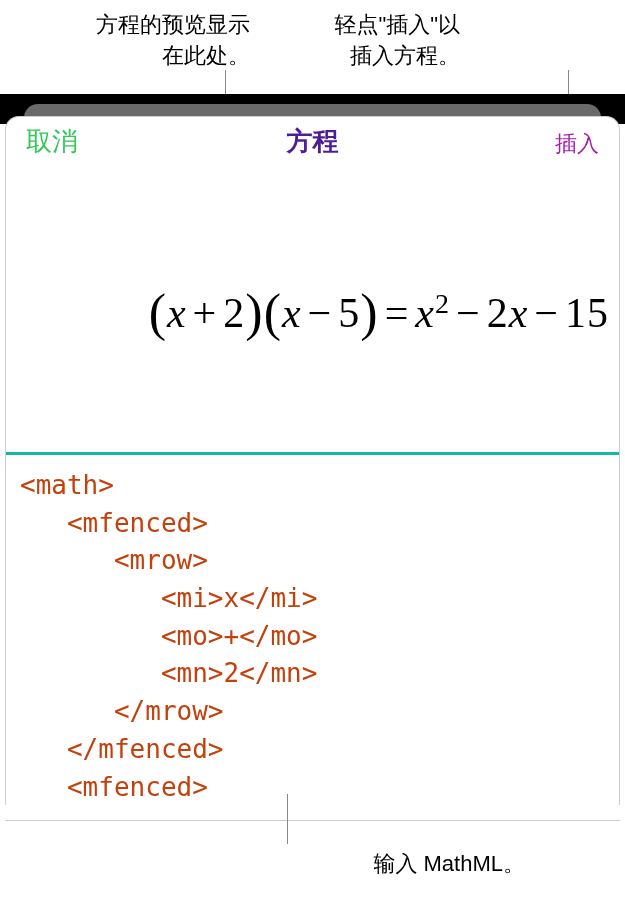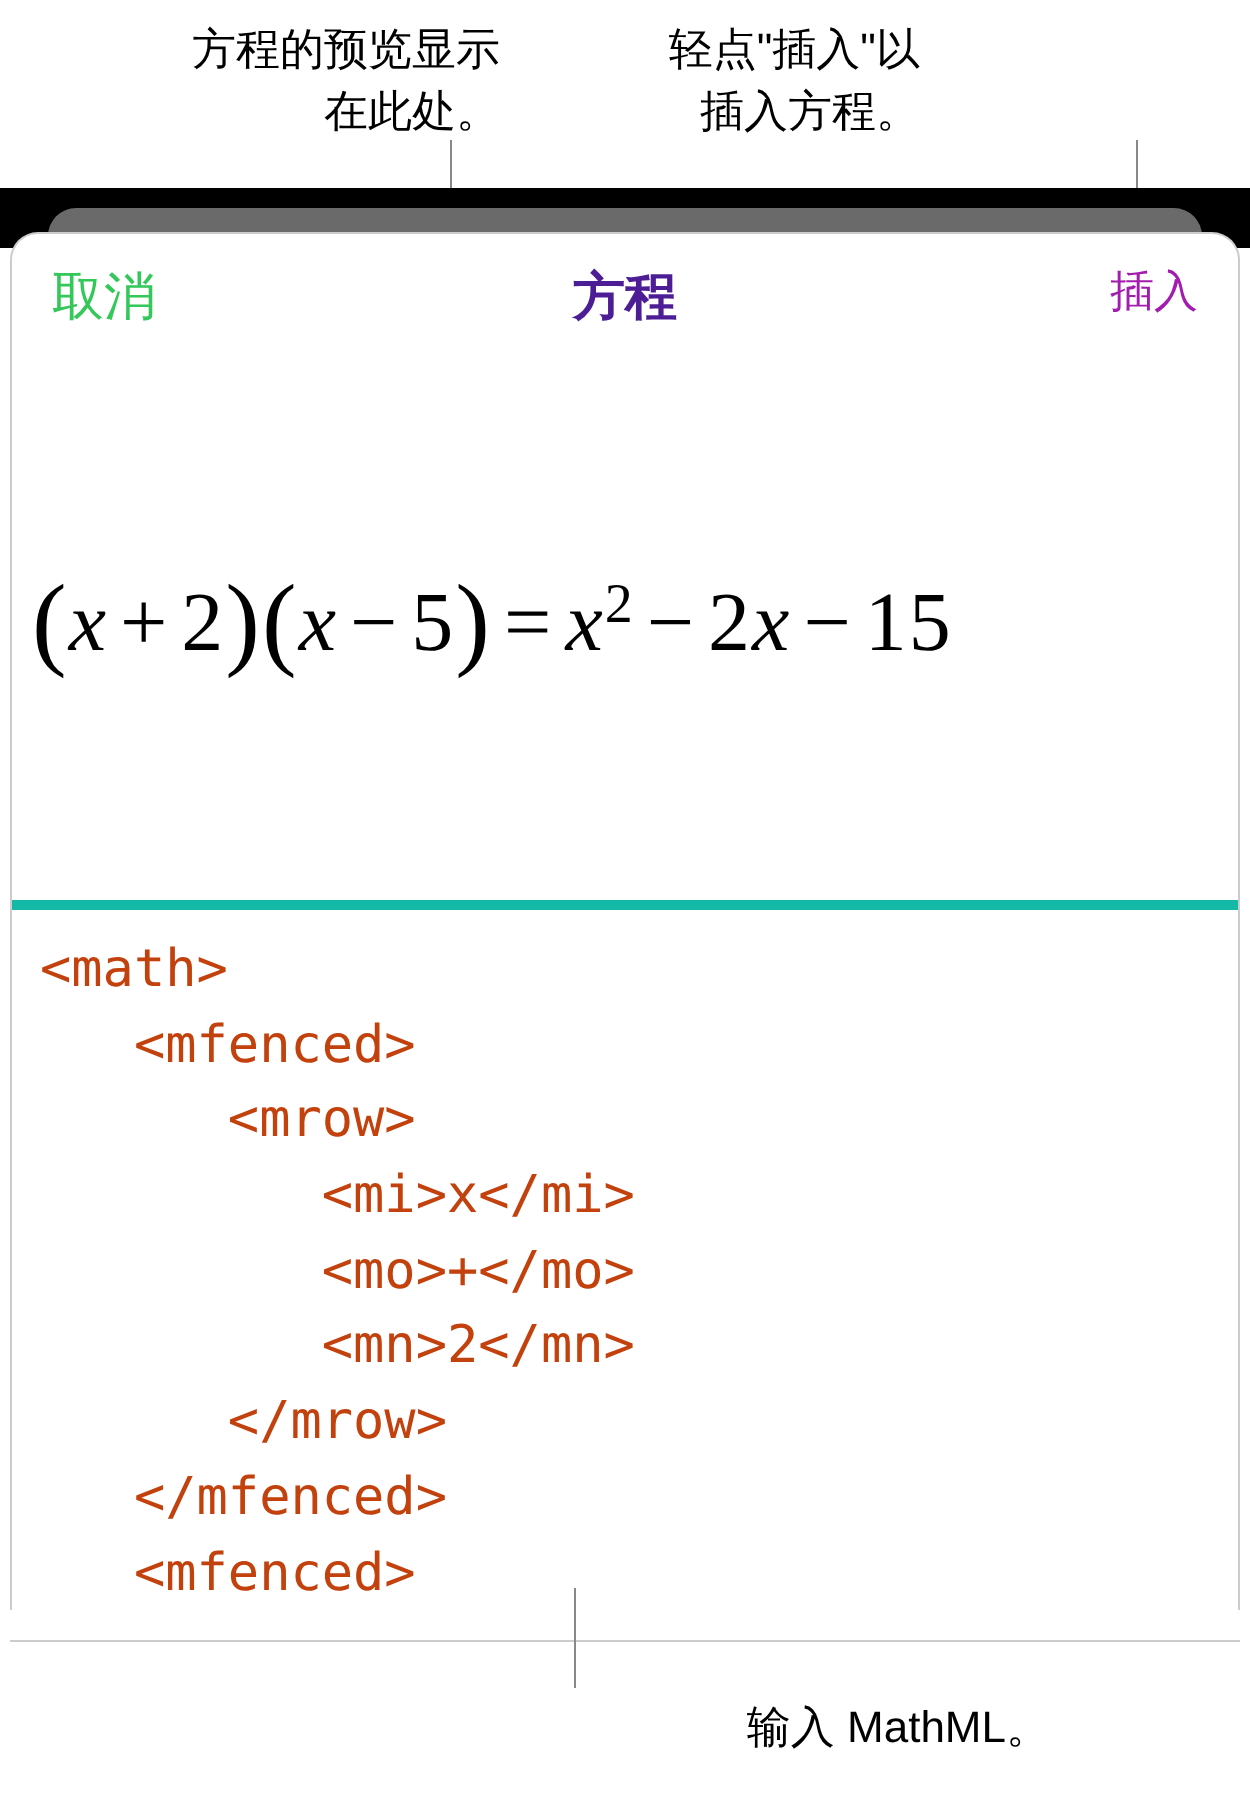--- a/index.html
+++ b/index.html
@@ -72,21 +72,21 @@
       border-radius: 14px 14px 0 0;
       margin: 0 5px;
       border: 1px solid #ccc;
       border-bottom: none;
       overflow: hidden;
       position: relative;
       top: -8px;
     }
     .sheet-header {
       display: flex;
-      align-items: flex-start;
+      align-items: flex-end;
       justify-content: space-between;
       padding: 14px 20px;
       height: 56px;
     }
     .cancel-btn {
       color: #34c759;
       font-size: 26px;
       font-weight: 400;
     }
     .title {
@@ -99,23 +99,23 @@
     }
     .insert-btn {
       color: #a21caf;
       font-size: 22px;
       font-weight: 400;
     }
     .preview-area {
       height: 282px;
       display: flex;
       align-items: center;
-      justify-content: flex-start;
+      justify-content: flex-end;
       padding: 0 10px;
-      border-bottom: 5px solid #14b8a6;
+      border-bottom: 3px solid #14b8a6;
     }
     .equation {
       font-family: "Times New Roman", serif;
       font-size: 42px;
       font-style: italic;
       color: #000;
       white-space: nowrap;
       letter-spacing: 1px;
     }
     .equation .paren {

